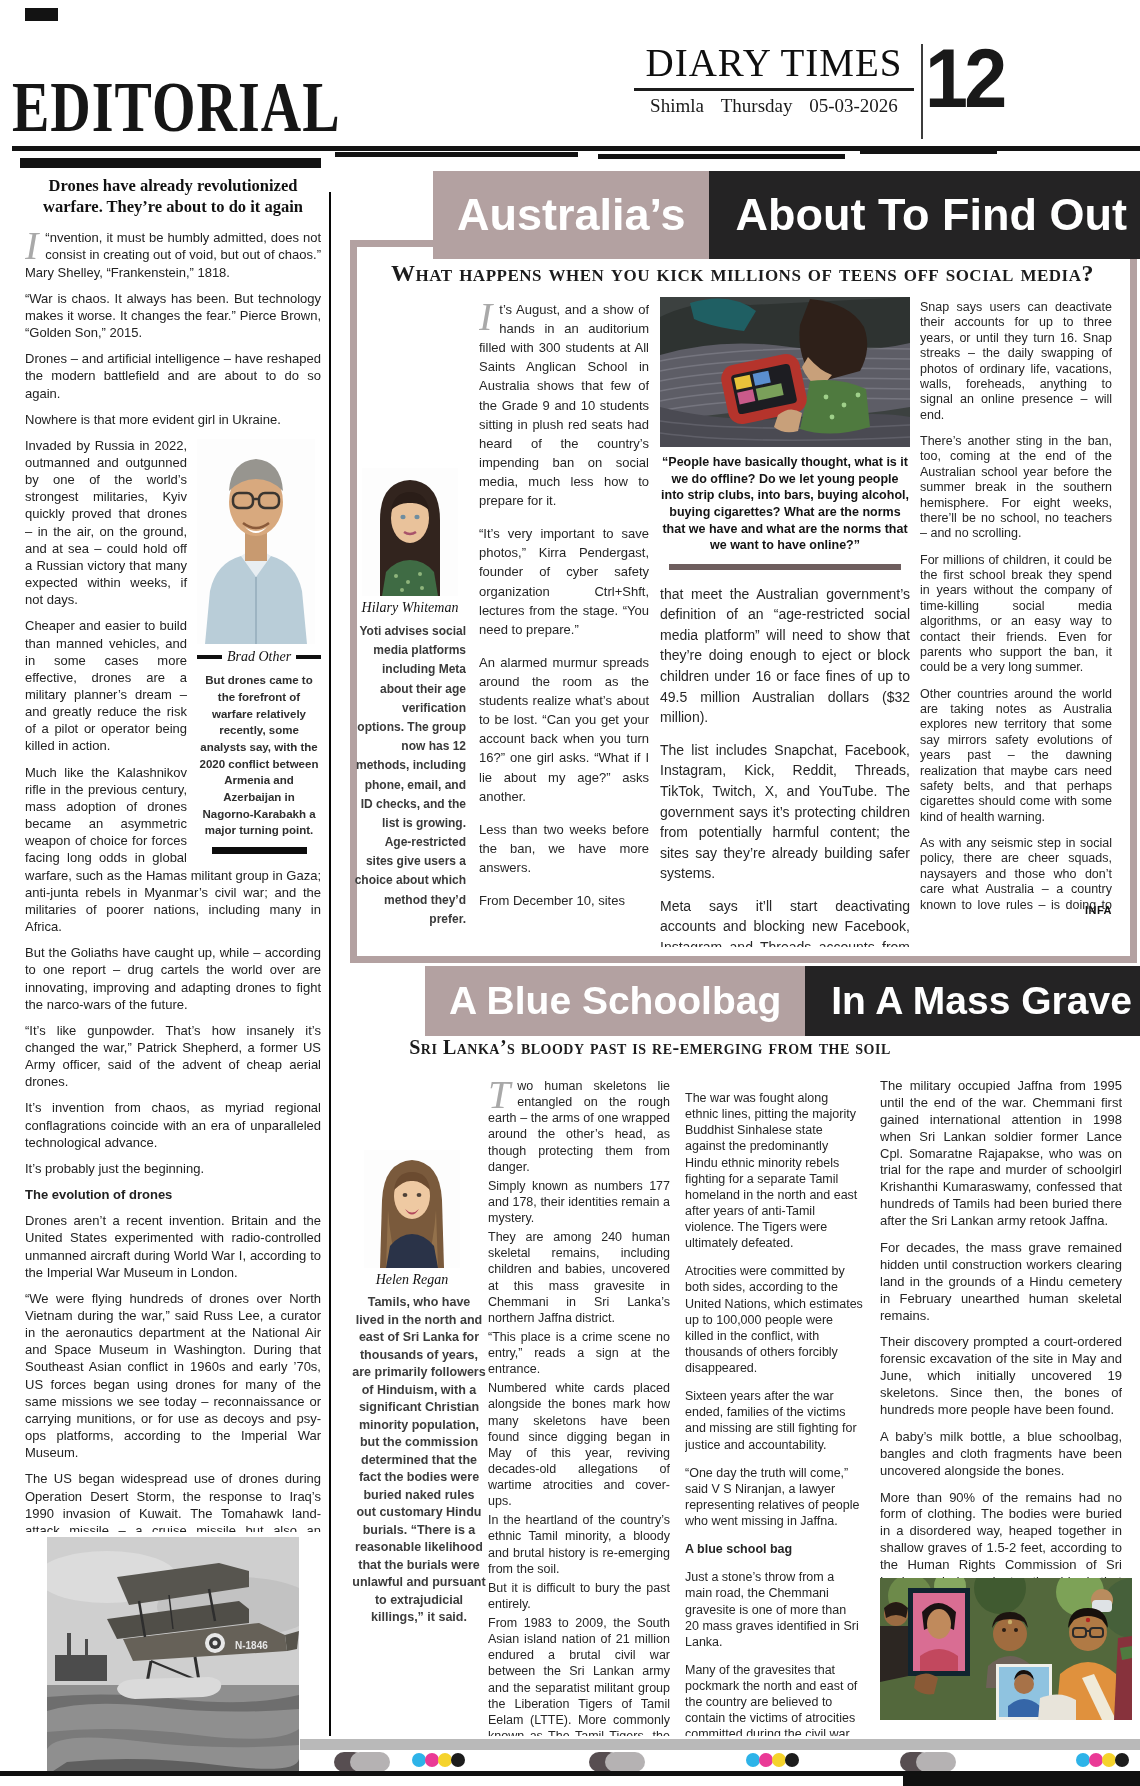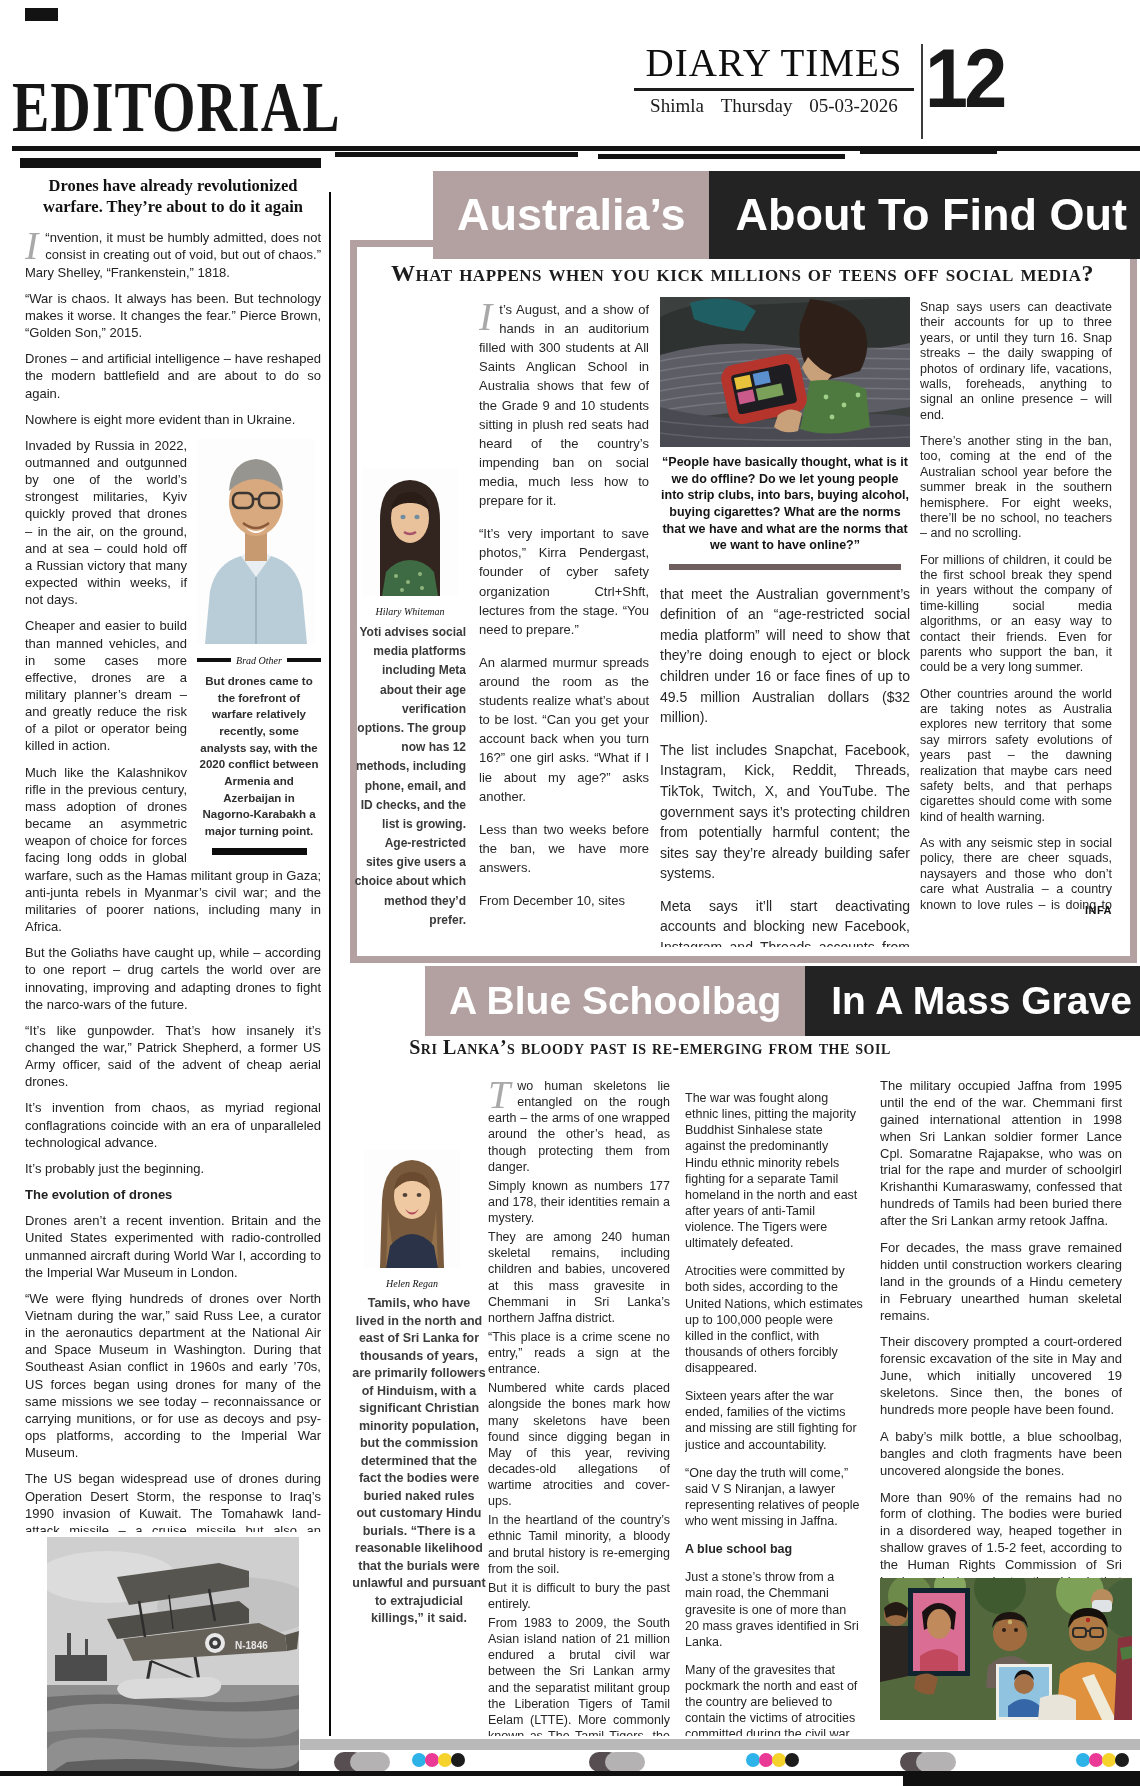--- a/index.html
+++ b/index.html
@@ -25,22 +25,22 @@
         font-size:13px;line-height:1.32;text-align:justify;color:#222;}
   .ed-headline{font-family:"Liberation Serif",serif;font-size:16.5px;font-weight:bold;text-align:center;
         line-height:1.25;margin:0 0 12px 0;color:#111;}
   .ed-col p{margin:0 0 9px 0;}
   .inline-subhead{font-weight:bold;text-align:left;}
   .dropcap{float:left;font-family:"Liberation Serif",serif;font-style:italic;font-size:40px;
         line-height:30px;color:#a9a9a9;margin:2px 7px 0 0;}
 
   .author-float{float:right;width:124px;margin:2px 0 6px 10px;text-align:center;}
   .author-col{text-align:center;}
-  .author-name{font-family:"Liberation Serif",serif;font-style:italic;font-size:10px;color:#111;
-        display:flex;align-items:center;gap:5px;justify-content:center;margin-top:10px;}
+  .author-name{font-family:"Liberation Serif",serif;font-style:italic;font-size:14px;color:#111;
+        display:flex;align-items:center;gap:5px;justify-content:center;margin-top:4px;}
   .author-name.flanked::before,.author-name.flanked::after{content:"";flex:1;height:4px;background:#101010;}
   .author-bio{font-weight:bold;font-size:11.5px;line-height:1.45;color:#2e2e2e;margin-top:6px;text-align:center;}
   .author-bio.right{ text-align:right;font-size:12px;line-height:1.6;color:#3a3a3a;}
   .author-bar{width:95px;height:7px;background:#0c0c0c;margin:8px auto 0;}
 
   .vdivider{position:absolute;left:329px;top:192px;width:2px;height:1544px;background:#070707;}
 
   
   .headline-row{position:absolute;display:flex;z-index:3;font-weight:bold;color:#fff;white-space:nowrap;}
   #aus-headline{left:433px;top:171px;height:88px;font-size:45px;line-height:88px;}
@@ -116,21 +116,21 @@
   <div class="bar" style="left:20px;top:158px;width:301px;height:10px;"></div>
   <div class="bar" style="left:335px;top:152px;width:243px;height:5px;"></div>
   <div class="bar" style="left:598px;top:154px;width:247px;height:5px;"></div>
   <div class="bar" style="left:860px;top:149px;width:137px;height:5px;"></div>
 
   <div class="ed-col">
     <h2 class="ed-headline">Drones have already revolutionized warfare. They’re about to do it again</h2>
     <p><span class="dropcap">I</span><span>“nvention, it must be humbly admitted, does not consist in creating out of void, but out of chaos.” Mary Shelley, “Frankenstein,” 1818.</span></p>
     <p>“War is chaos. It always has been. But technology makes it worse. It changes the fear.” Pierce Brown, “Golden Son,” 2015.</p>
     <p>Drones – and artificial intelligence – have reshaped the modern battlefield and are about to do so again.</p>
-    <p>Nowhere is eight more evident than in Ukraine.</p>
+    <p>Nowhere is that more evident girl in Ukraine.</p>
 
     <div class="author-float">
       <svg class="photo" width="118" height="205" viewBox="0 0 118 205">
         <rect width="118" height="205" fill="#fdfdfd"></rect>
         <path d="M8 205 L13 152 Q19 124 44 117 L74 117 Q99 124 105 152 L110 205 Z" fill="#b9cdd8"></path>
         <path d="M44 117 L59 138 L74 117 L66 112 L52 112 Z" fill="#e8eef2"></path>
         <line x1="59" y1="138" x2="59" y2="205" stroke="#9db4c2" stroke-width="2"></line>
         <rect x="48" y="92" width="22" height="30" fill="#c89a70"></rect>
         <ellipse cx="59" cy="63" rx="27" ry="34" fill="#d8a97e"></ellipse>
         <path d="M32 52 Q34 22 59 20 Q84 22 86 52 Q74 40 59 40 Q44 40 32 52 Z" fill="#97958f"></path>

